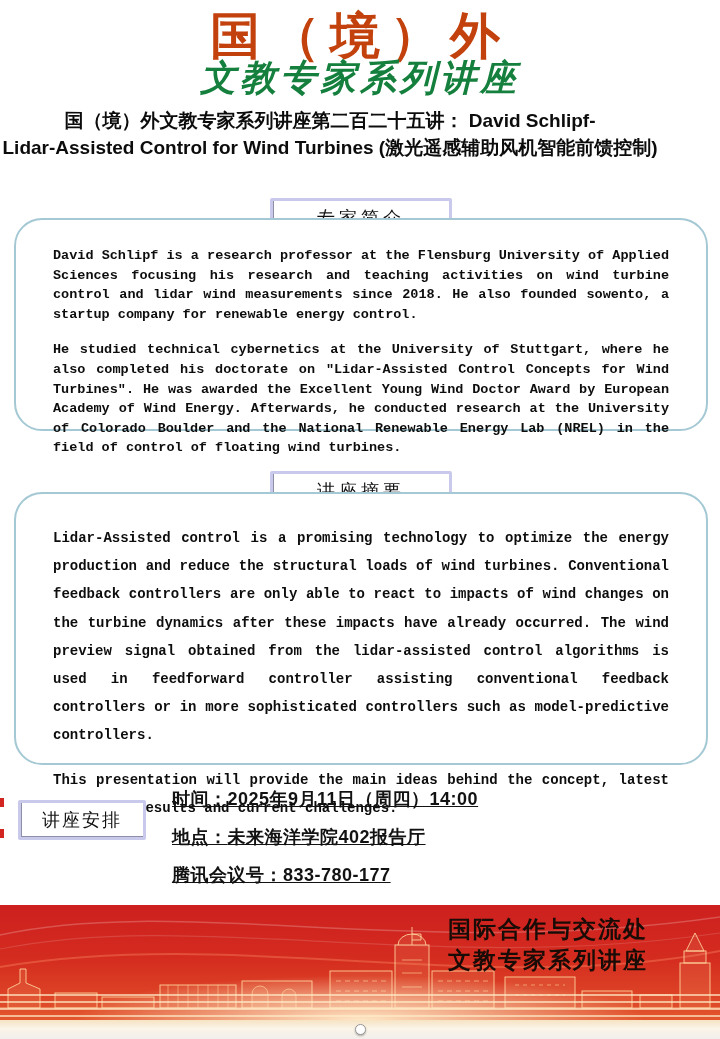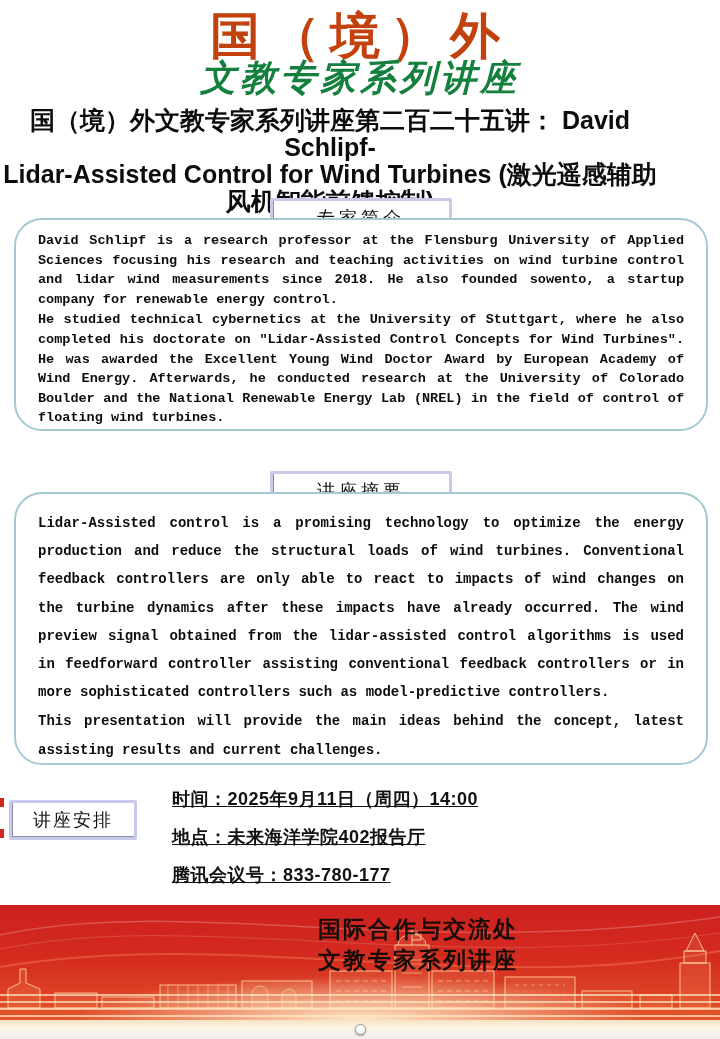--- a/index.html
+++ b/index.html
@@ -8,58 +8,58 @@
 
   
   .logo{position:absolute;top:10px;left:0;width:720px;text-align:center;}
   .logo-line1{font-size:50px;font-weight:bold;letter-spacing:10px;color:#c2410c;
               line-height:52px;font-family:"DejaVu Sans",sans-serif;}
   .logo-line2{font-size:36px;font-weight:bold;font-style:italic;letter-spacing:4px;
               color:#15803d;line-height:36px;margin-top:-2px;}
 
   
   .title{position:absolute;top:107px;left:0;width:660px;text-align:center;
-         font-weight:bold;font-size:25px;line-height:27px;color:#0c0c0c;}
+         font-weight:bold;font-size:19px;line-height:27px;color:#0c0c0c;}
 
   
   .hdr-box{position:absolute;background:#fff;border:3px solid #C9C9EC;border-radius:2px;
            box-shadow:inset 1px -1px 0 #8e8ea8;text-align:center;
            font-family:"DejaVu Serif","Liberation Serif",serif;
            font-size:18px;color:#111;letter-spacing:4px;line-height:34px;height:34px;margin-top:28px;}
   .hdr-center{left:270px;width:176px;}
   #hdr-intro{top:170px;}
   #hdr-abstract{top:443px;}
-  #hdr-schedule{top:772px;left:9px;width:122px;letter-spacing:2px;text-align:center;}
+  #hdr-schedule{top:772px;left:18px;width:122px;letter-spacing:2px;text-align:center;}
 
   
   .content-box{position:absolute;left:14px;width:648px;background:#fff;
                border:2px solid #A5C9D4;border-radius:28px;padding:10px 21px 0 21px;
                font-family:"Liberation Mono","DejaVu Sans Mono",monospace;
                font-weight:bold;color:#0d0d0d;text-align:justify;}
   #bio-box{top:218px;height:199px;font-size:13.5px;line-height:19.6px;}
   #abstract-box{top:492px;height:255px;font-size:14px;line-height:28.2px;padding-top:14px;}
-  .content-box p{margin:1px;}
+  .content-box p{margin:16px;}
 
   
   .schedule{position:absolute;left:172px;top:787px;font-weight:bold;font-size:18px;
             color:#121212;}
   .sched-row{height:24px;margin-bottom:14px;letter-spacing:0.5px;text-decoration:underline;}
 
   
   .red-sliver{position:absolute;left:0;width:4px;height:9px;background:#D2251F;}
 
   
   .banner{position:absolute;left:0;top:905px;width:720px;height:115px;overflow:hidden;
           background:linear-gradient(180deg,#cd201f 0%,#d42b1f 45%,#dd4426 80%,#e2562e 100%);}
   .banner-glow{position:absolute;left:0;right:0;bottom:0;height:62px;
           background:radial-gradient(ellipse 55% 100% at 50% 100%,rgba(255,238,205,.95),rgba(255,238,205,0) 72%);}
   .banner-stripes{position:absolute;left:0;right:0;bottom:0;height:26px;opacity:.8;
           background:repeating-linear-gradient(180deg,rgba(255,236,200,.85) 0 2px,rgba(0,0,0,0) 2px 7px);}
   .banner-svg{position:absolute;left:0;top:0;}
-  .banner-text{position:absolute;left:318px;top:8px;width:330px;text-align:left;
+  .banner-text{position:absolute;left:318px;top:8px;width:330px;text-align:right;
           font-family:"DejaVu Serif","Liberation Serif",serif;font-weight:bold;
           font-size:23px;line-height:31px;color:#190b06;letter-spacing:2px;}
 
   
   .bottom-strip{position:absolute;left:0;top:1020px;width:720px;height:19px;
           background:linear-gradient(180deg,#f6e3c2 0%,#fbf4e8 45%,#f1efec 100%);}
   .handle{position:absolute;left:355px;top:1024px;width:9px;height:9px;border-radius:50%;
           background:#fff;border:1px solid #999;box-shadow:0 1px 2px rgba(0,0,0,.3);}
 </style>
 </head>

